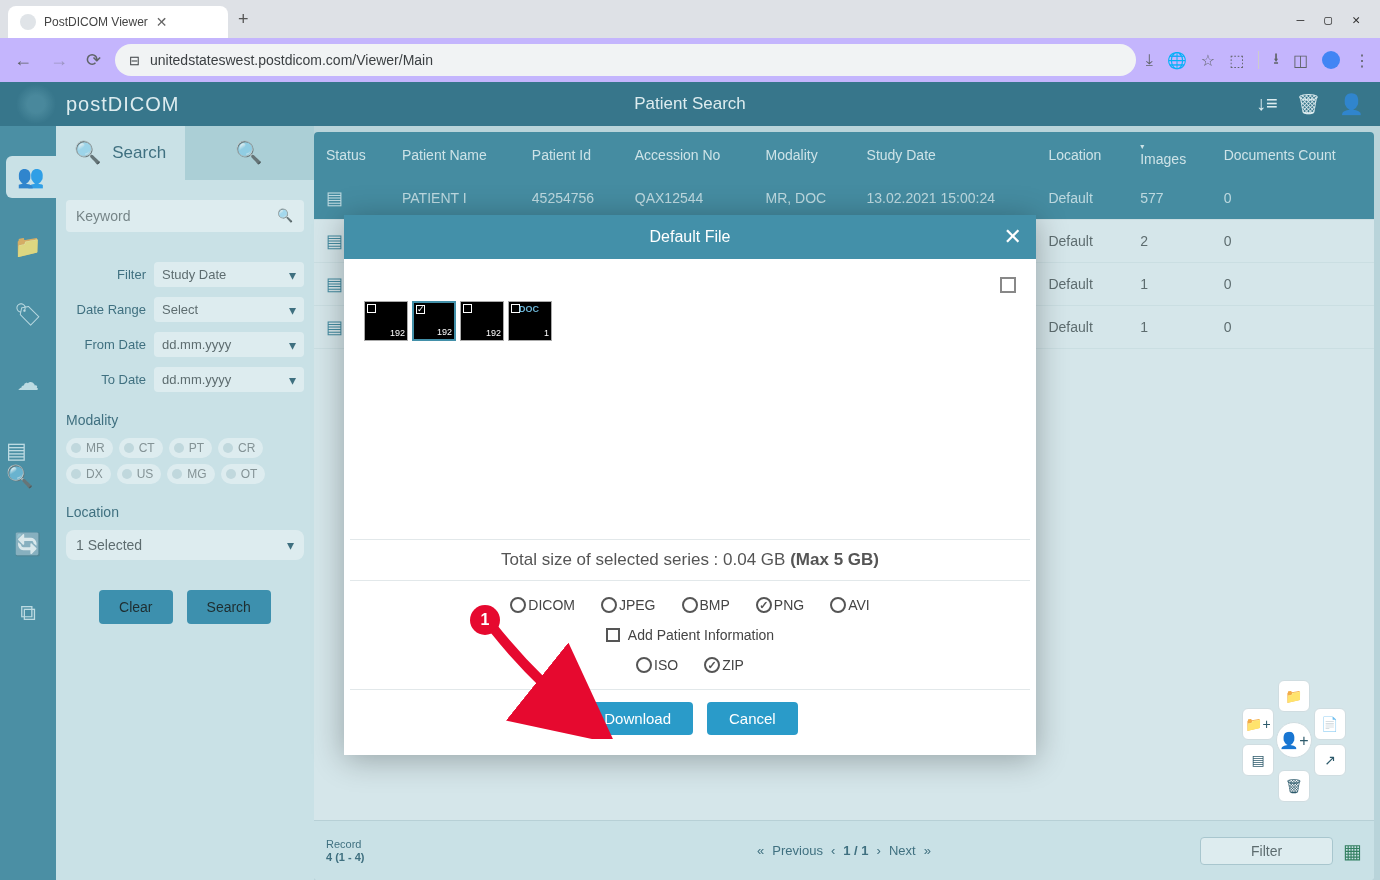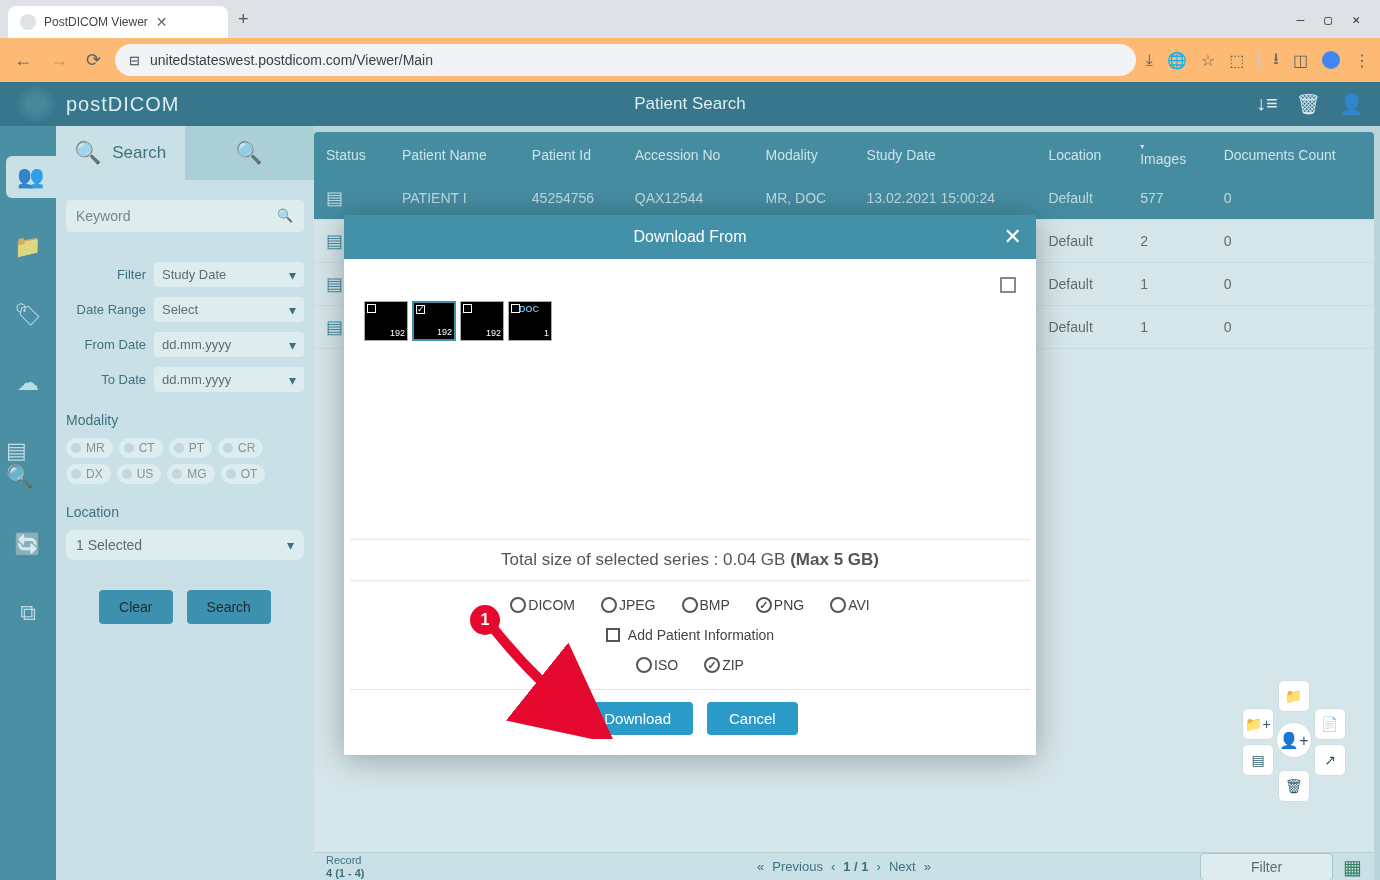--- a/index.html
+++ b/index.html
@@ -1,19 +1,19 @@
 <!DOCTYPE html>
 <html><head>
 <meta charset="utf-8">
 <style>
 * { box-sizing: border-box; margin: 0; padding: 0; font-family: -apple-system, BlinkMacSystemFont, "Segoe UI", Arial, sans-serif; }
 body { width: 1380px; height: 880px; overflow: hidden; background: #fff; position: relative; }
 
 
-.browser-chrome { background: #fdba74; border-bottom: 1px solid #ddd; }
+.browser-chrome { background: #c4b5fd; border-bottom: 1px solid #ddd; }
 .tab-bar { display: flex; align-items: center; height: 38px; background: #dee1e6; padding: 0 8px; }
 .tab { display: flex; align-items: center; background: #fff; height: 32px; padding: 0 12px; border-radius: 8px 8px 0 0; margin-top: 6px; font-size: 12px; color: #444; gap: 8px; min-width: 220px; }
 .tab .favicon { width: 16px; height: 16px; background: #e0e4e8; border-radius: 50%; }
 .tab-close { color: #666; font-size: 14px; }
 .new-tab { color: #555; font-size: 18px; padding: 0 10px; }
 .win-controls { margin-left: auto; display: flex; gap: 20px; padding-right: 12px; color: #333; font-size: 13px; }
 .win-controls span { font-family: monospace; }
 
 .addr-bar { display: flex; align-items: center; height: 44px; padding: 0 10px; gap: 10px; }
 .nav-btn { color: #5f6368; font-size: 18px; padding: 4px; }
@@ -64,21 +64,21 @@
 
 
 .main { flex: 1; display: flex; flex-direction: column; background: #f4f7f8; margin: 6px 6px 0 0; border-radius: 4px; overflow: hidden; }
 .table { width: 100%; border-collapse: collapse; font-size: 14px; }
 .table th { background: #357f97; color: #eaf3f5; text-align: left; padding: 10px 12px; font-weight: 400; font-size: 14px; }
 .table td { padding: 10px 12px; color: #555; border-bottom: 1px solid #e6ecee; }
 .table tr.selected td { background: #357f97; color: #d3e5ea; }
 .status-icon { color: #357f97; font-size: 18px; }
 tr.selected .status-icon { color: #d3e5ea; }
 
-.footer { margin-top: auto; background: #e4f0f3; height: 28px; display: flex; align-items: center; padding: 0 12px; font-size: 13px; color: #2d5a6b; border-top: 1px solid #cddade; }
+.footer { margin-top: auto; background: #e4f0f3; height: 60px; display: flex; align-items: center; padding: 0 12px; font-size: 13px; color: #2d5a6b; border-top: 1px solid #cddade; }
 .footer-left { font-size: 11px; line-height: 1.1; }
 .footer-center { position: absolute; left: 50%; transform: translateX(-50%); display: flex; align-items: center; gap: 8px; }
 .footer-center b { color: #2d5a6b; }
 .filter-btn { margin-left: auto; background: #fff; border: 1px solid #b8cdd3; border-radius: 4px; padding: 5px 50px; font-size: 14px; color: #555; }
 .xls-icon { color: #1d6f42; font-size: 20px; margin-left: 10px; }
 
 
 .fab-wheel { position: absolute; right: 26px; bottom: 80px; width: 120px; height: 120px; z-index: 8; }
 .fab-wheel .center { position: absolute; left: 42px; top: 42px; width: 36px; height: 36px; background: #fff; border: 1px solid #d0dde1; border-radius: 50%; display:flex; align-items:center; justify-content:center; color: #2d5a6b; font-size: 16px; }
 .fab-wheel .spoke { position: absolute; width: 32px; height: 32px; background: #fff; border: 1px solid #d0dde1; border-radius: 6px; display:flex; align-items:center; justify-content:center; color:#2d5a6b; font-size: 14px; }
@@ -318,21 +318,21 @@
   <div class="spoke" style="left:44px; top:90px">🗑</div>
   <div class="spoke" style="left:8px; top:64px">▤</div>
   <div class="spoke" style="left:8px; top:28px">📁+</div>
   <div class="center">👤+</div>
 </div>
 
 <div class="app-overlay-tint"></div>
 
 <div class="modal">
   <div class="modal-header">
-    <span>Download From</span>
+    <span>Default File</span>
     <span class="modal-close">✕</span>
   </div>
   <div class="modal-body">
     <div class="study-title-row">
       <span class="study-check"></span>
     </div>
     <div class="thumbs" id="thumbs">
         <div class="thumb">
           <span class="mini-check"></span>
           <span>192</span>

